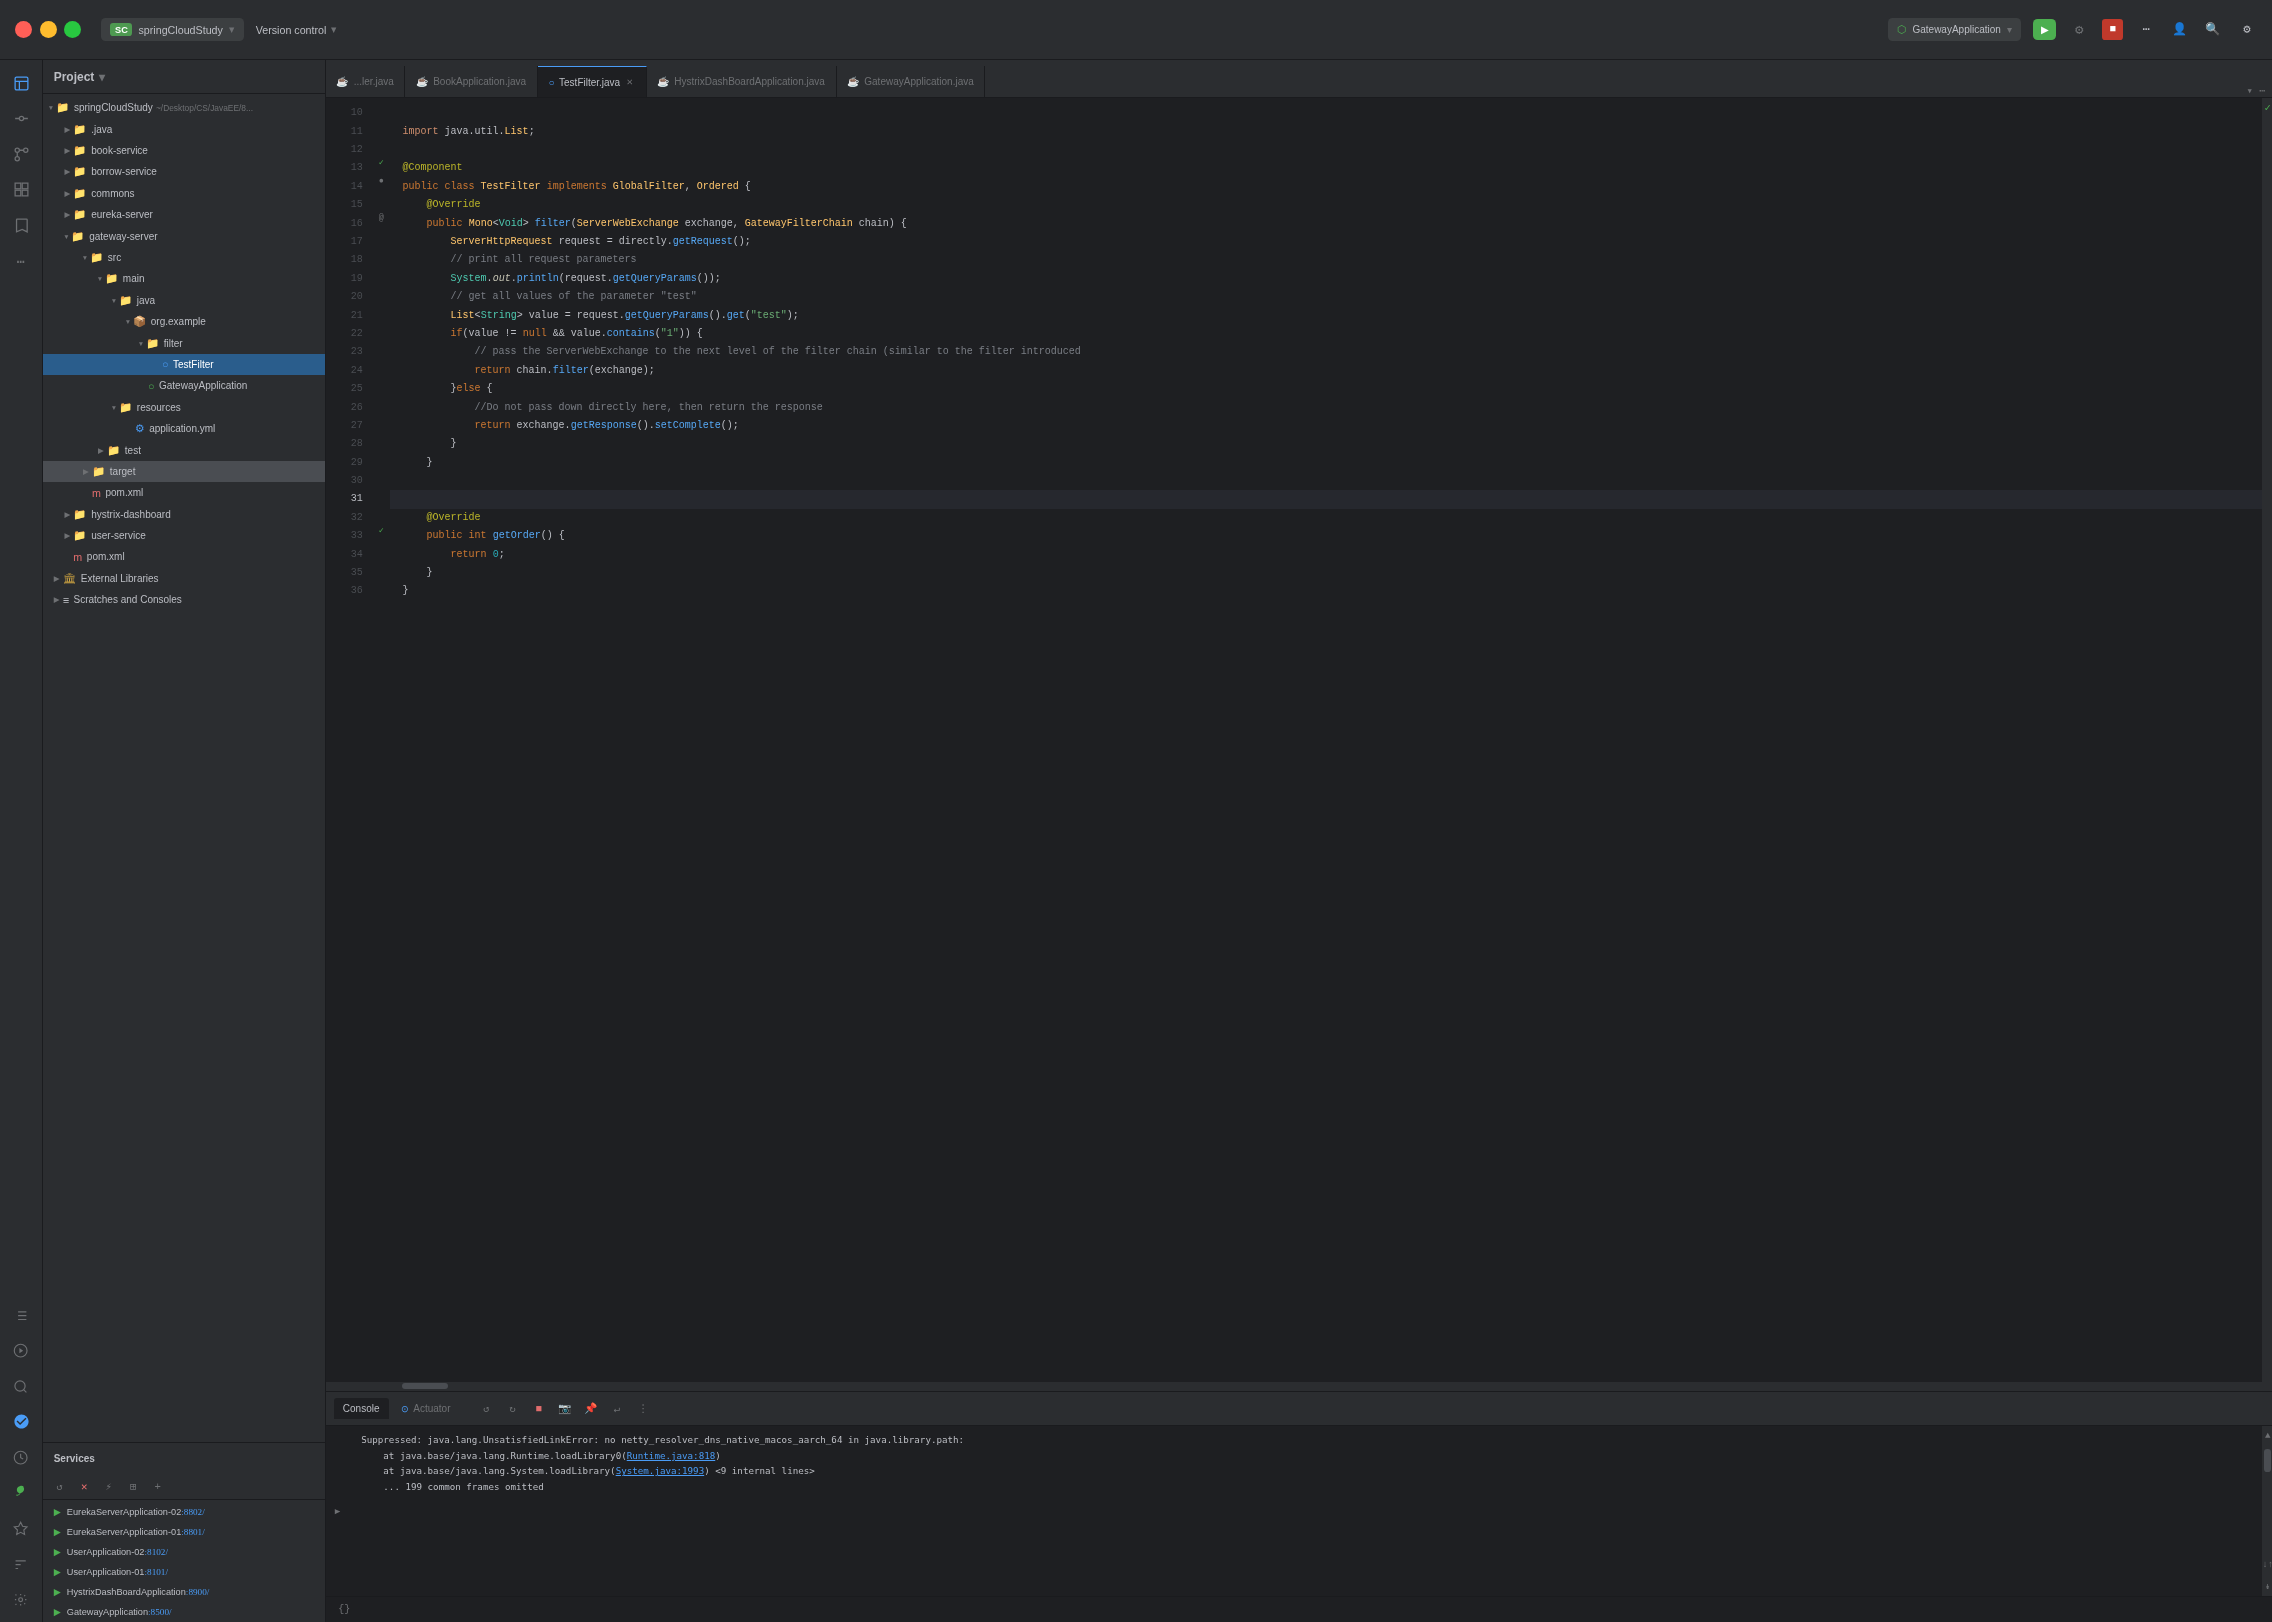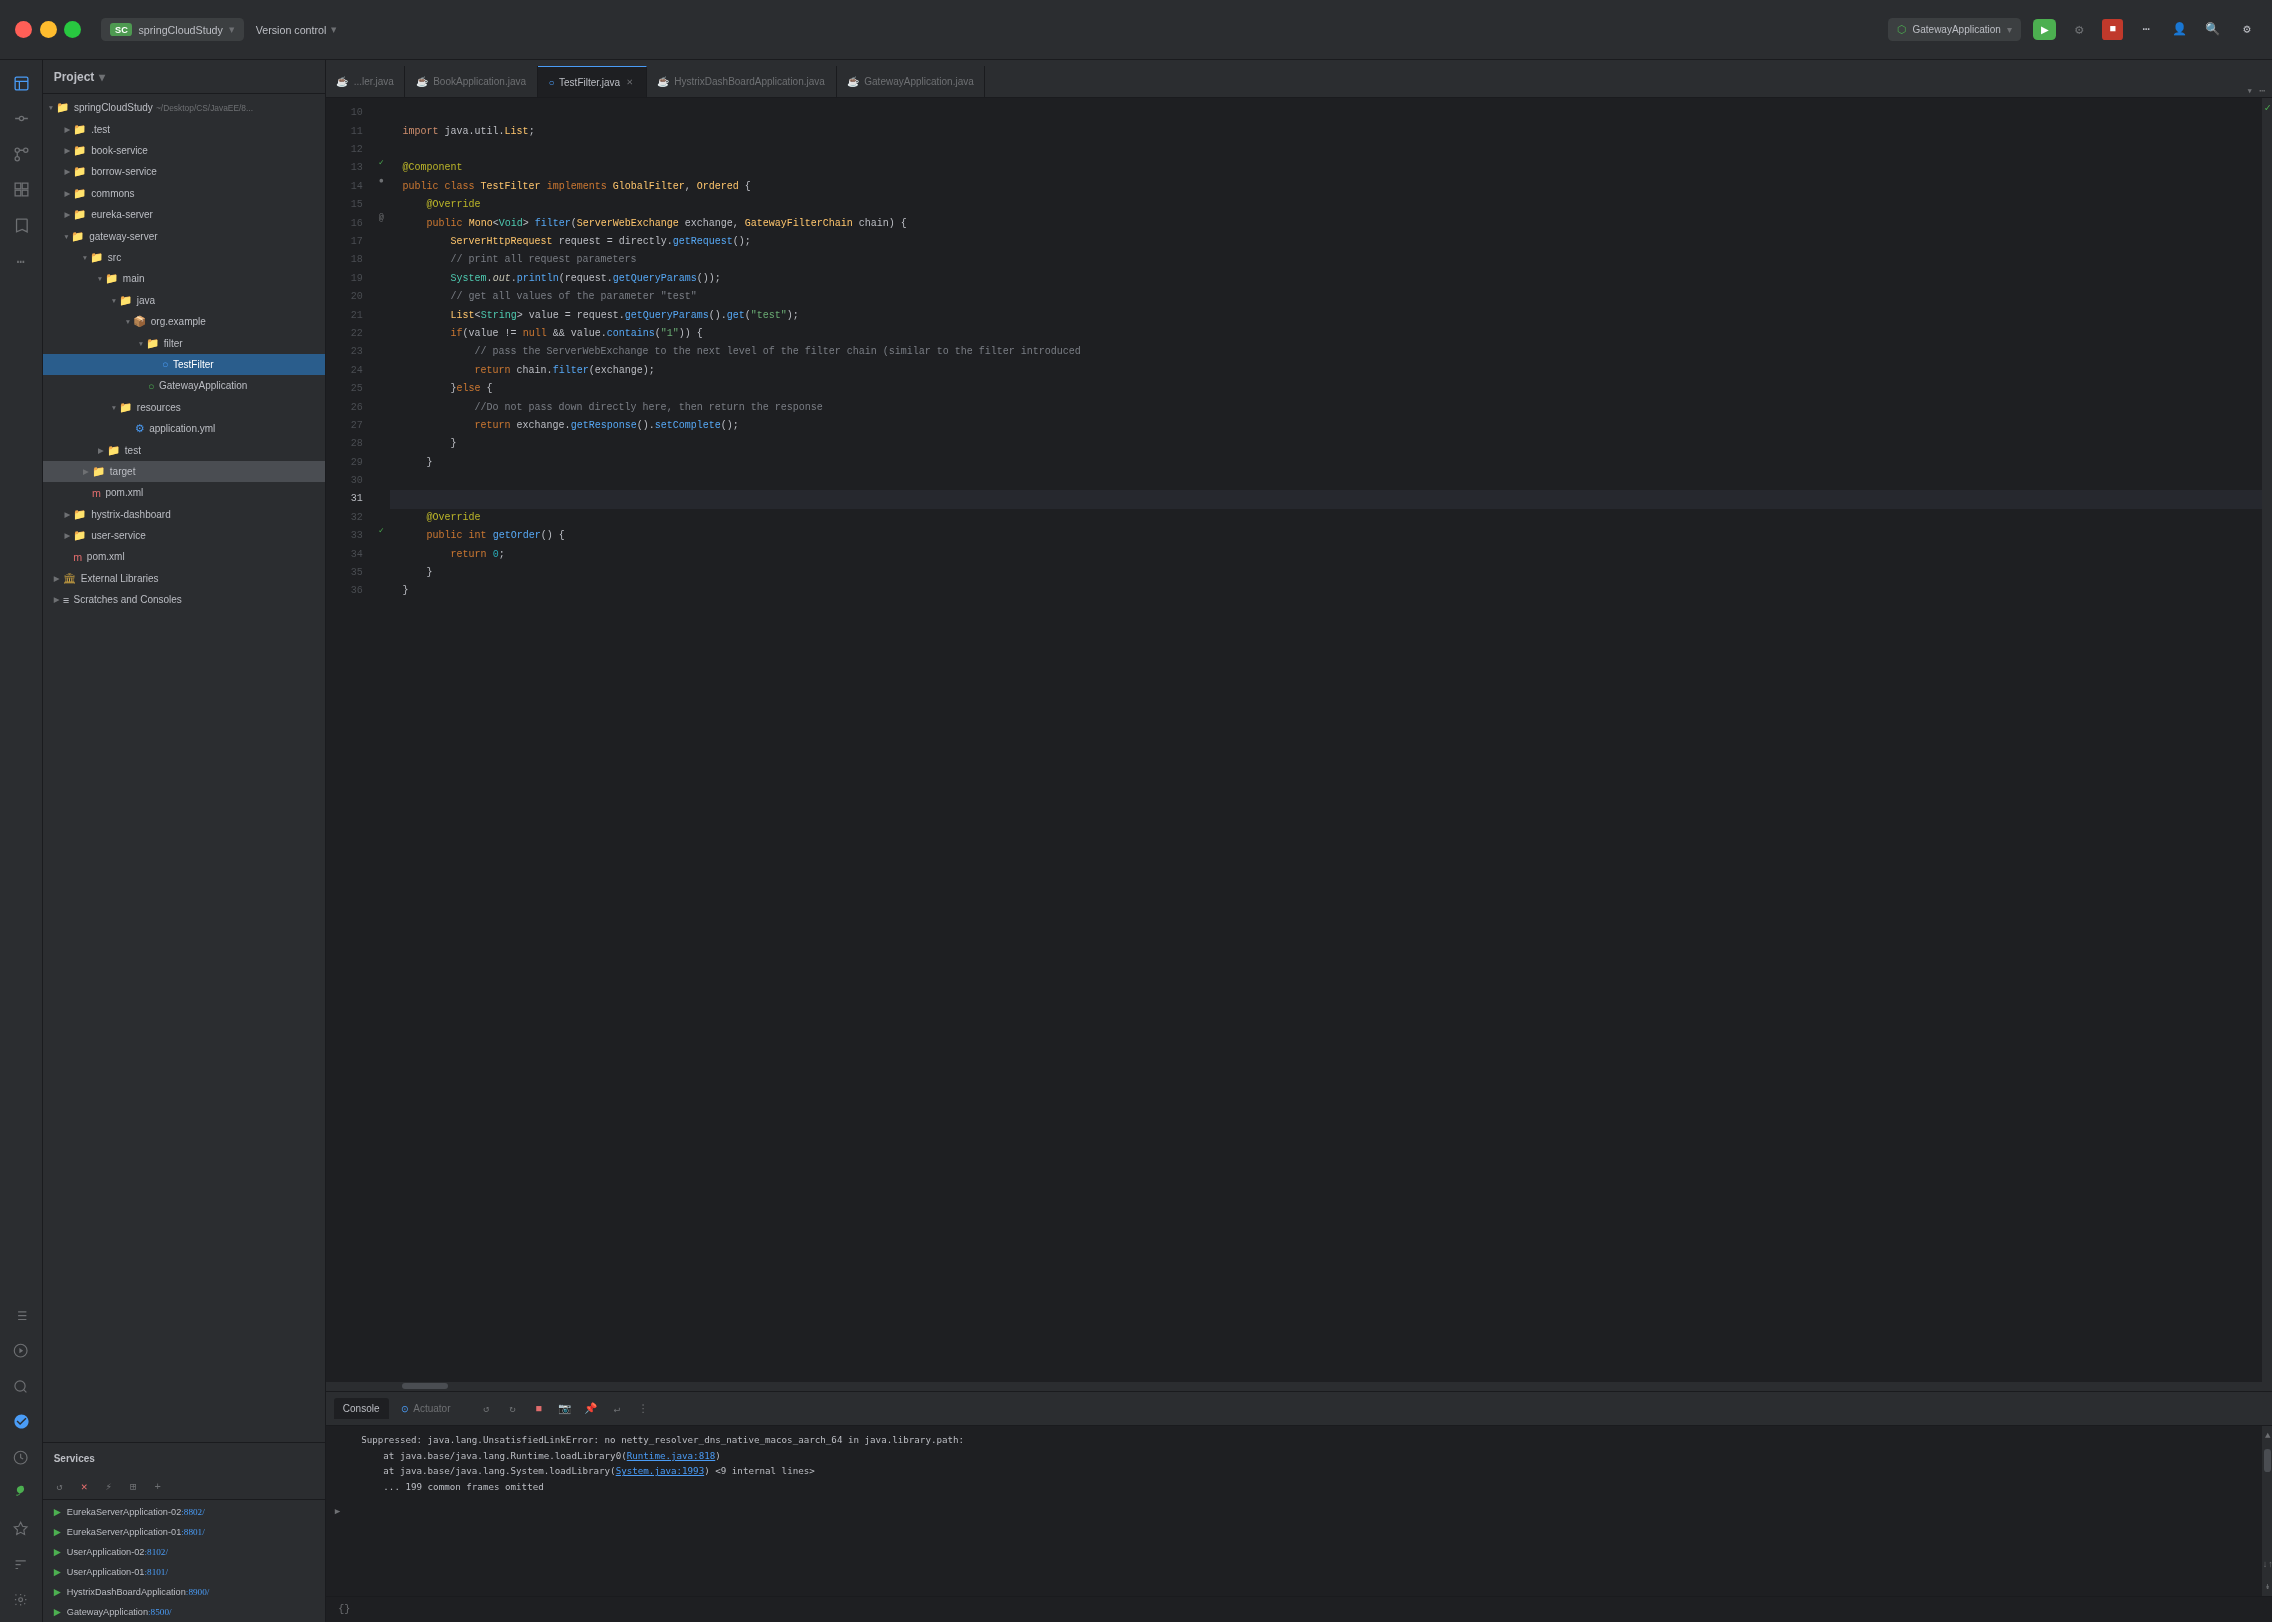--- a/index.html
+++ b/index.html
@@ -584,21 +584,21 @@
       <div class="tree-item">
         <span class="arrow">▾</span>
         <span class="icon folder-icon">📁</span>
         <span>springCloudStudy</span>
         <span style="color:#6e7073; font-size:8.4px; margin-left:3.1px;">~/Desktop/CS/JavaEE/8...</span>
       </div>
 
       <div class="tree-item" style="padding-left:21.4px">
         <span class="arrow">▶</span>
         <span class="icon">📁</span>
-        <span>.test</span>
+        <span>.java</span>
       </div>
 
       <div class="tree-item" style="padding-left:21.4px">
         <span class="arrow">▶</span>
         <span class="icon folder-icon">📁</span>
         <span>book-service</span>
       </div>
 
       <div class="tree-item" style="padding-left:21.4px">
         <span class="arrow">▶</span>

